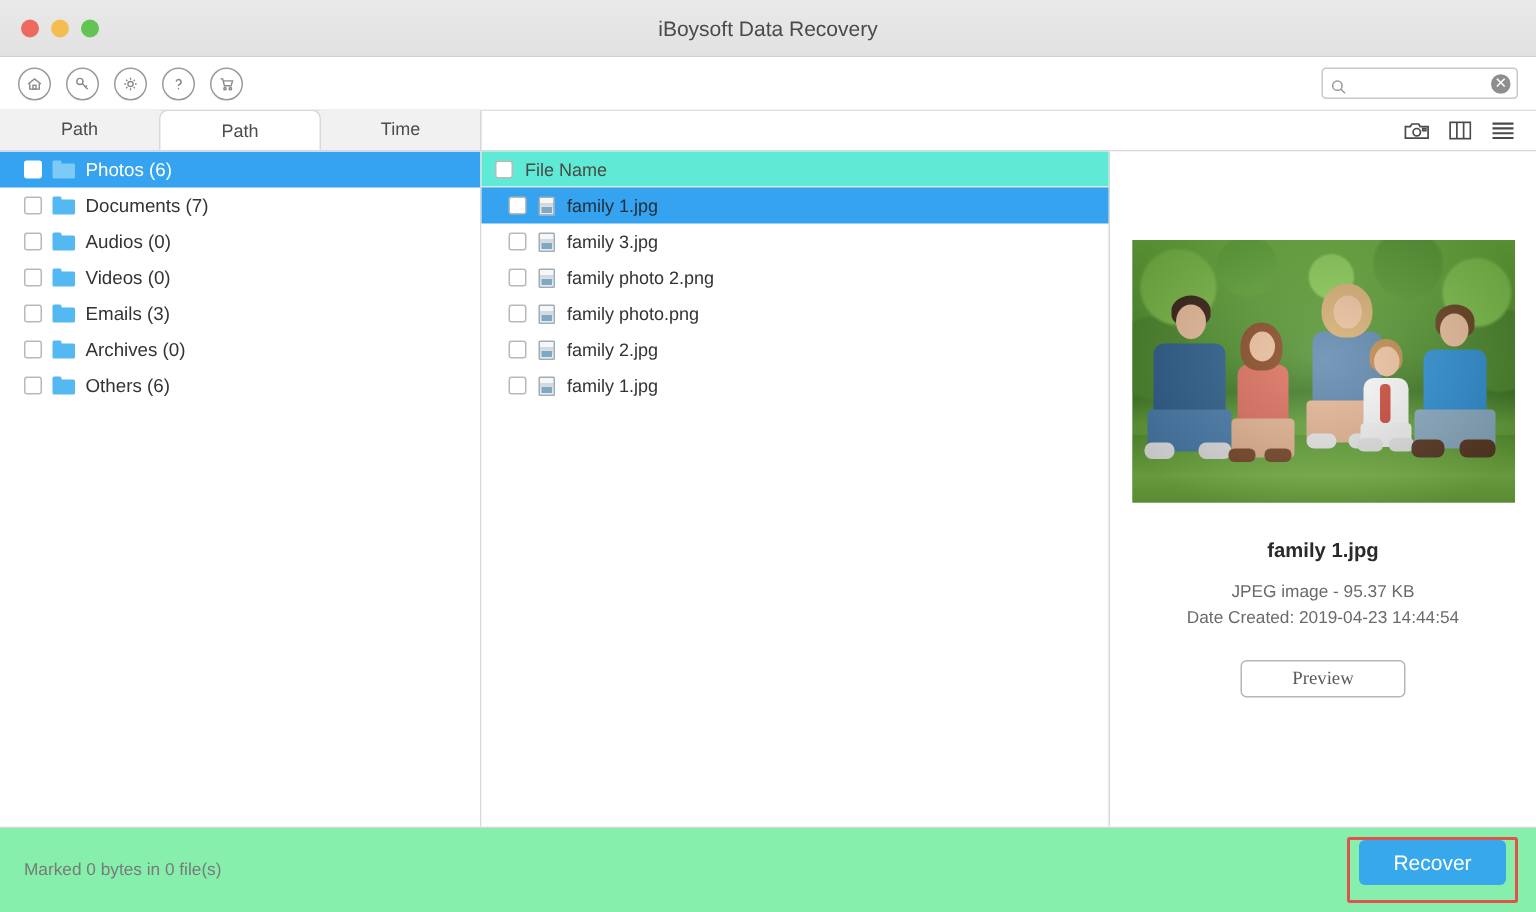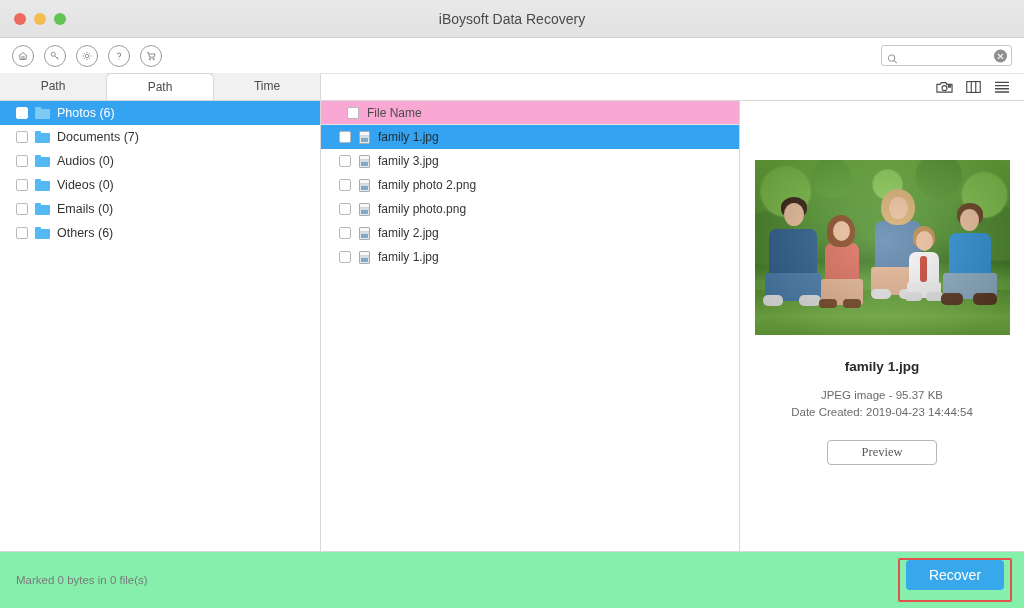--- a/index.html
+++ b/index.html
@@ -178,24 +178,24 @@
   
   .filelist {
     width: 419px;
     background: #ffffff;
     border-right: 1px solid #d8d8d8;
     display: flex; flex-direction: column;
   }
   .fl-head {
     height: 24px;
     display: flex; align-items: center; gap: 8px;
-    padding-left: 26px;
+    padding-left: 9px;
     font-size: 12px; color: #4a4a4a;
     border-bottom: 1px solid #e4e4e4;
-    background: #f9a8d4;
+    background: #5eead4;
   }
   .file-row {
     height: 24px;
     display: flex; align-items: center; gap: 8px;
     padding-left: 18px;
     font-size: 12px; color: #333;
     cursor: pointer;
   }
   .file-row.selected { background: #35a3ef; color: #1f2d36; }
   .file-ico {
@@ -425,21 +425,29 @@
             <span class="bodyf"></span>
           </span>
         <span class="cat-label">Videos (0)</span>
       </div>
       <div class="cat-row">
         <span class="chk"></span>
         <span class="folder-ico">
             <span class="tabf"></span>
             <span class="bodyf"></span>
           </span>
-        <span class="cat-label">Emails (0)</span>
+        <span class="cat-label">Emails (3)</span>
+      </div>
+      <div class="cat-row">
+        <span class="chk"></span>
+        <span class="folder-ico">
+            <span class="tabf"></span>
+            <span class="bodyf"></span>
+          </span>
+        <span class="cat-label">Archives (0)</span>
       </div>
       <div class="cat-row">
         <span class="chk"></span>
         <span class="folder-ico">
             <span class="tabf"></span>
             <span class="bodyf"></span>
           </span>
         <span class="cat-label">Others (6)</span>
       </div>
     </div>

